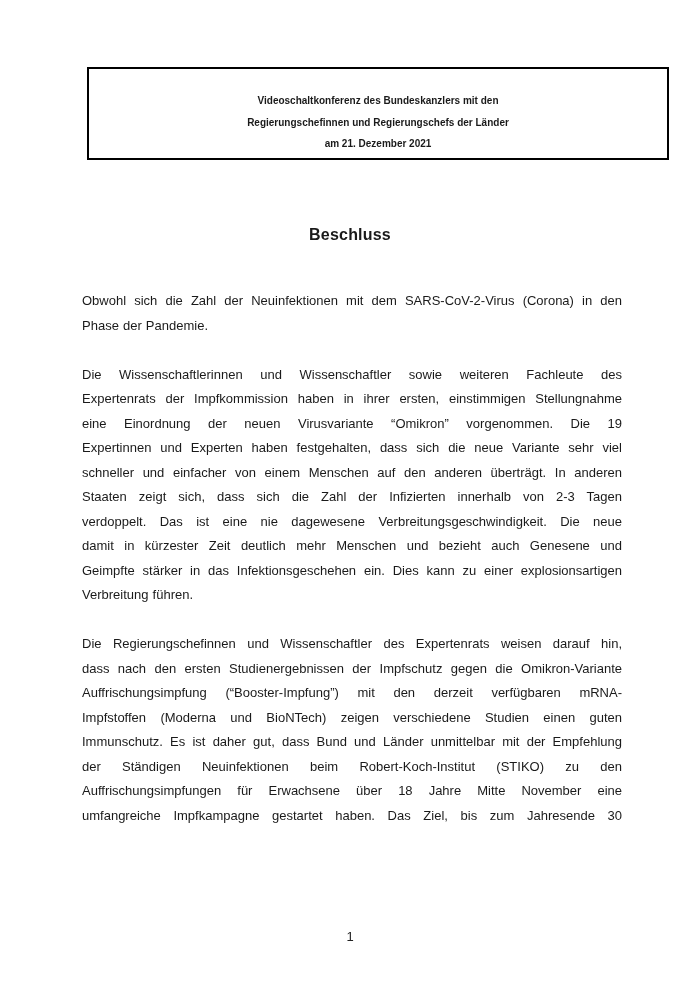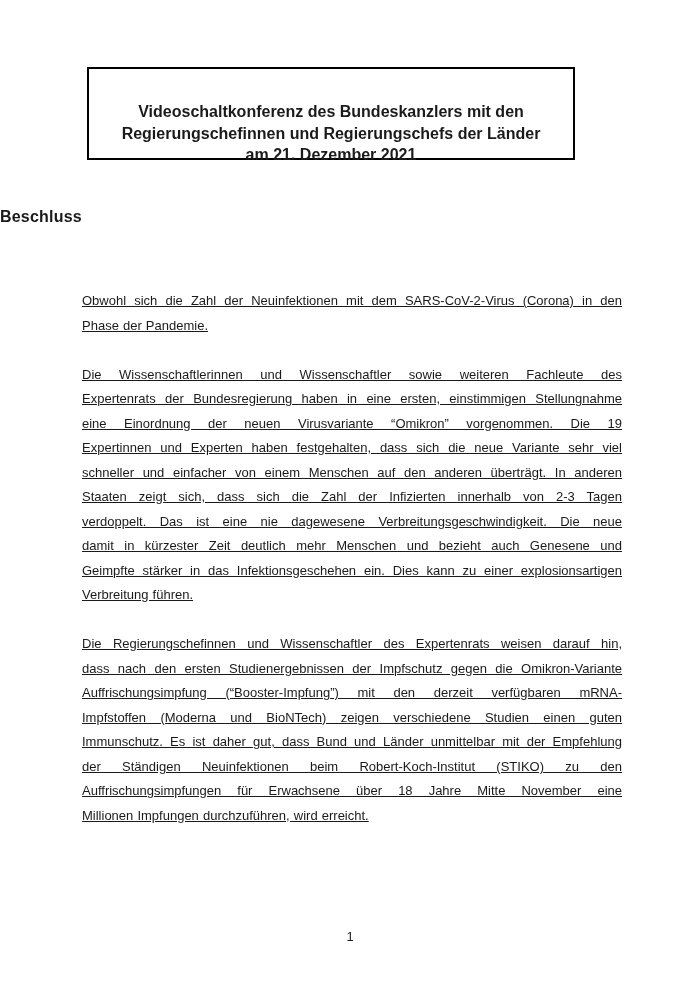--- a/index.html
+++ b/index.html
@@ -13,41 +13,42 @@
     height: 990px;
     background: #ffffff;
     color: #1a1a1a;
     font-family: "Liberation Sans", sans-serif;
     overflow: hidden;
   }
   .title-box {
     position: absolute;
     left: 87px;
     top: 67px;
-    width: 488px;
+    width: 582px;
     height: 93px;
     box-sizing: border-box;
     border: 2px solid #000000;
-    padding-top: 32px;
+    padding-top: 21px;
     text-align: center;
     font-weight: bold;
-    font-size: 16px;
+    font-size: 10px;
     line-height: 21.5px;
   }
   .title-box .line {
     text-align: center;
     text-align-last: center;
     height: 21.5px;
     overflow: hidden;
   }
   .doc-heading {
     position: absolute;
     left: 0;
-    top: 208px;
+    top: 226px;
     width: 100%;
+    text-align: center;
     font-weight: bold;
     font-size: 16px;
     letter-spacing: 0.2px;
   }
   .content {
     position: absolute;
     left: 82px;
     top: 289px;
     width: 540px;
     font-size: 13px;
@@ -55,21 +56,20 @@
   }
   .para {
     margin: 0 0 24.5px 0;
   }
   .para .line {
     text-align: justify;
     text-align-last: justify;
     height: 24.5px;
     overflow: hidden;
     word-spacing: 0.5px;
-    text-decoration: underline;
   }
   .para .line.last {
     text-align-last: left;
   }
   .page-number {
     position: absolute;
     left: 0;
     top: 929px;
     width: 100%;
     text-align: center;
@@ -90,37 +90,37 @@
 
   <div class="doc-heading">Beschluss</div>
 
   <div class="content">
     <div class="para">
         <div class="line">Obwohl sich die Zahl der Neuinfektionen mit dem SARS-CoV-2-Virus (Corona) in den</div>
         <div class="line last">Phase der Pandemie.</div>
       </div>
     <div class="para">
         <div class="line">Die Wissenschaftlerinnen und Wissenschaftler sowie weiteren Fachleute des</div>
-        <div class="line">Expertenrats der Bundesregierung haben in eine ersten, einstimmigen Stellungnahme</div>
+        <div class="line">Expertenrats der Impfkommission haben in ihrer ersten, einstimmigen Stellungnahme</div>
         <div class="line">eine Einordnung der neuen Virusvariante “Omikron” vorgenommen. Die 19</div>
         <div class="line">Expertinnen und Experten haben festgehalten, dass sich die neue Variante sehr viel</div>
         <div class="line">schneller und einfacher von einem Menschen auf den anderen überträgt. In anderen</div>
         <div class="line">Staaten zeigt sich, dass sich die Zahl der Infizierten innerhalb von 2-3 Tagen</div>
         <div class="line">verdoppelt. Das ist eine nie dagewesene Verbreitungsgeschwindigkeit. Die neue</div>
         <div class="line">damit in kürzester Zeit deutlich mehr Menschen und bezieht auch Genesene und</div>
         <div class="line">Geimpfte stärker in das Infektionsgeschehen ein. Dies kann zu einer explosionsartigen</div>
         <div class="line last">Verbreitung führen.</div>
       </div>
     <div class="para">
         <div class="line">Die Regierungschefinnen und Wissenschaftler des Expertenrats weisen darauf hin,</div>
         <div class="line">dass nach den ersten Studienergebnissen der Impfschutz gegen die Omikron-Variante</div>
         <div class="line">Auffrischungsimpfung (“Booster-Impfung”) mit den derzeit verfügbaren mRNA-</div>
         <div class="line">Impfstoffen (Moderna und BioNTech) zeigen verschiedene Studien einen guten</div>
         <div class="line">Immunschutz. Es ist daher gut, dass Bund und Länder unmittelbar mit der Empfehlung</div>
         <div class="line">der Ständigen Neuinfektionen beim Robert-Koch-Institut (STIKO) zu den</div>
         <div class="line">Auffrischungsimpfungen für Erwachsene über 18 Jahre Mitte November eine</div>
-        <div class="line last">Millionen Impfungen durchzuführen, wird erreicht.</div>
+        <div class="line">umfangreiche Impfkampagne gestartet haben. Das Ziel, bis zum Jahresende 30</div>
       </div>
   </div>
 
   <div class="page-number">1</div>
 
 </div>
 
 </body></html>

